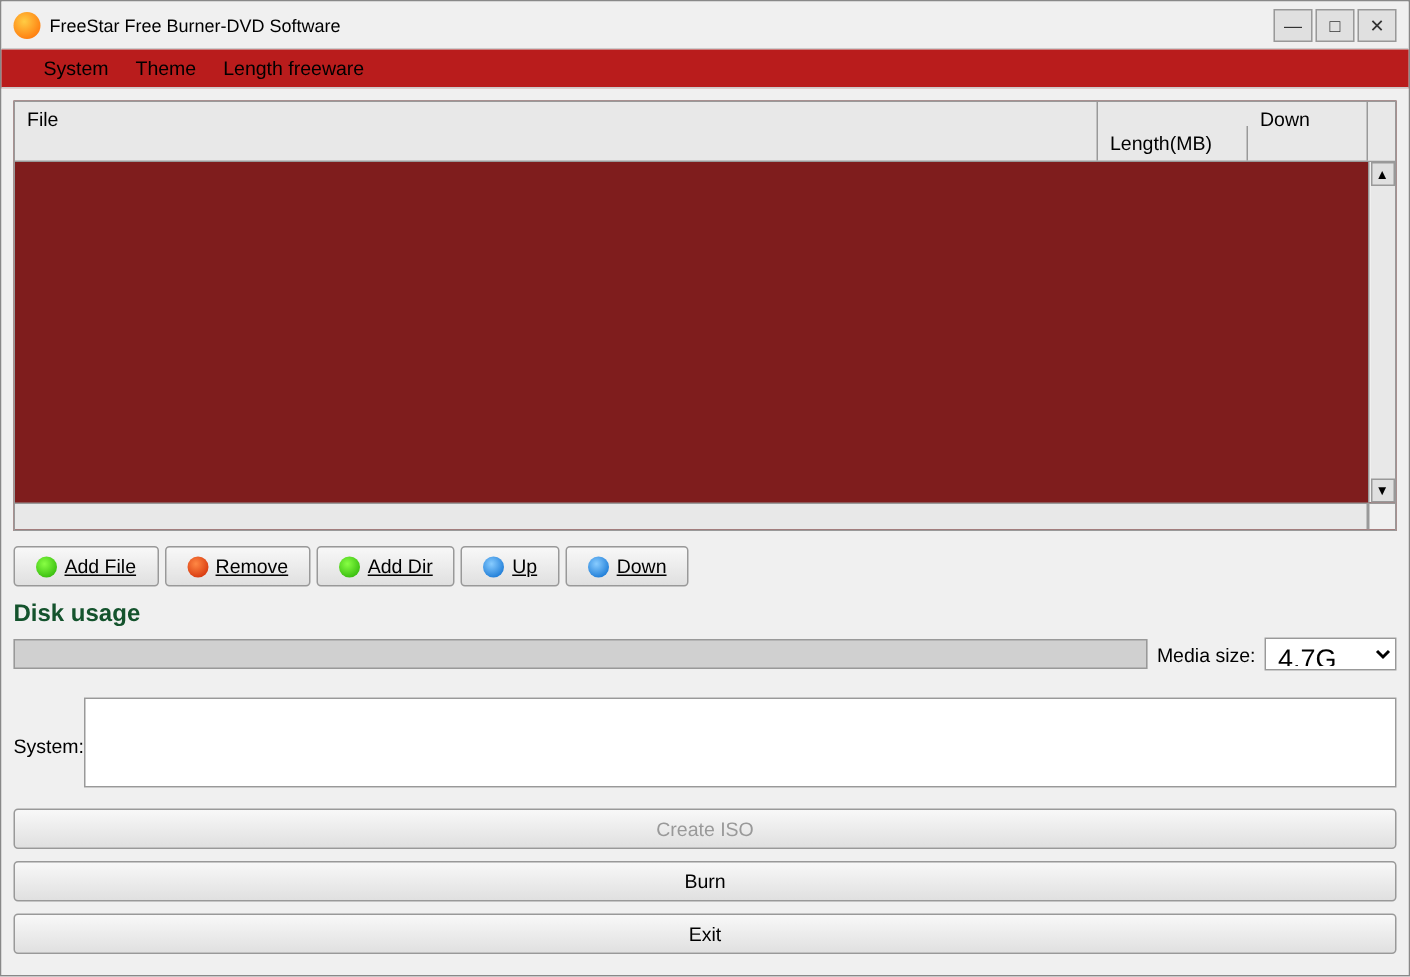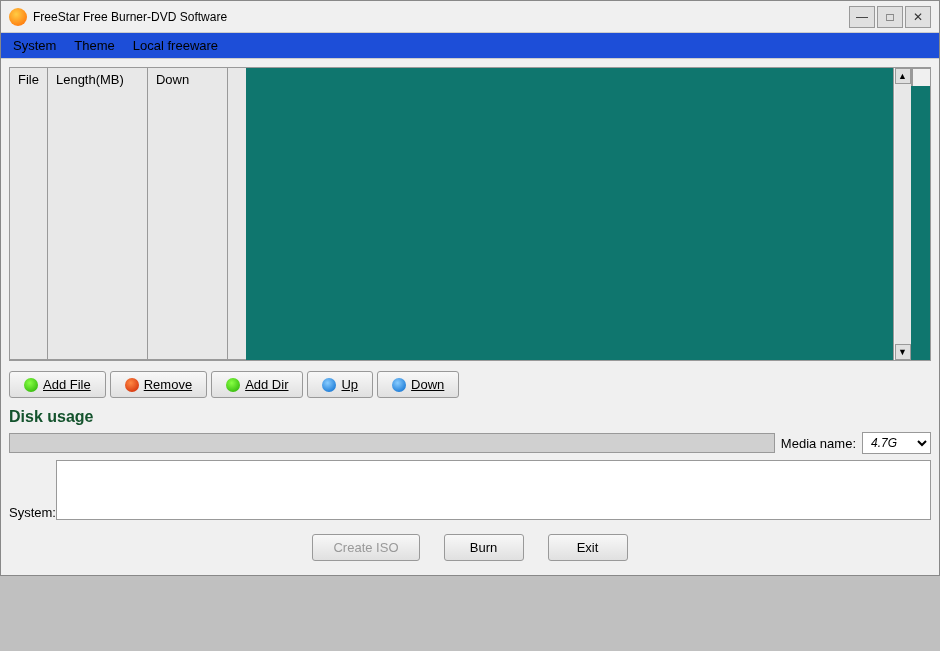--- a/index.html
+++ b/index.html
@@ -7,21 +7,21 @@
       font-family: 'Segoe UI', Tahoma, Geneva, Verdana, sans-serif;
       font-size: 13px;
       background: #c0c0c0;
       width: 940px;
       height: 651px;
       overflow: hidden;
     }
 
     .window {
       width: 940px;
-      height: 576px;
+      height: 651px;
       background: #f0f0f0;
       border: 1px solid #888;
       display: flex;
       flex-direction: column;
     }
 
     
     .title-bar {
       background: #f0f0f0;
       display: flex;
@@ -60,22 +60,22 @@
       justify-content: center;
       cursor: pointer;
       font-size: 12px;
       color: #333;
     }
 
     
     .menu-bar {
       display: flex;
       align-items: flex-start;
-      padding: 2px 4px;
-      background: #1d4ed8;
+      padding: 2px 20px;
+      background: #b91c1c;
       border-bottom: 1px solid #ccc;
       height: 26px;
       gap: 2px;
     }
     .menu-item {
       padding: 3px 8px;
       cursor: pointer;
       font-size: 13px;
       color: #000;
       border-radius: 2px;
@@ -88,38 +88,38 @@
       flex-direction: column;
       padding: 8px;
       gap: 6px;
       background: #f0f0f0;
     }
 
     
     .file-table-container {
       flex: 1;
       border: 1px solid #999;
-      background: #0f766e;
-      display: flex;
-      flex-direction: row;
+      background: #7f1d1d;
+      display: flex;
+      flex-direction: column;
       overflow: hidden;
     }
     .file-table-header {
       display: flex;
       background: #e8e8e8;
       border-bottom: 1px solid #999;
     }
     .file-table-header-cell {
       padding: 4px 8px;
       border-right: 1px solid #999;
       font-size: 13px;
       color: #000;
     }
     .file-col { flex: 1; }
-    .length-col { width: 100px; text-align: left; }
+    .length-col { width: 100px; text-align: left; margin-top: 16px; }
     .type-col { width: 80px; }
     .scrollbar-placeholder { width: 18px; background: #e8e8e8; }
 
     .file-table-body {
       flex: 1;
       display: flex;
       overflow: hidden;
     }
     .file-list {
       flex: 1;
@@ -220,24 +220,23 @@
       border: 1px solid #999;
     }
     .media-size-label {
       font-size: 13px;
       white-space: nowrap;
     }
     .media-size-select {
       padding: 2px 4px;
       border: 1px solid #999;
       background: white;
-      font-size: 12px;
+      font-size: 18px;
       height: 22px;
       min-width: 60px;
-      font-style: italic;
     }
 
     .volume-dir-row {
       display: flex;
       align-items: center;
       gap: 8px;
     }
     .label-text {
       font-size: 13px;
       white-space: nowrap;
@@ -263,44 +262,46 @@
       background: linear-gradient(to bottom, #f8f8f8, #e0e0e0);
       border: 1px solid #999;
       border-radius: 2px;
       cursor: pointer;
       font-size: 13px;
       height: 24px;
     }
 
     .system-row {
       display: flex;
-      align-items: flex-end;
+      align-items: center;
       gap: 0;
+      margin-top: 12px;
     }
     .system-label {
       font-size: 13px;
       padding-top: 4px;
       white-space: nowrap;
     }
     .system-textarea {
       flex: 1;
       height: 60px;
       border: 1px solid #999;
       padding: 4px;
       font-size: 12px;
       background: white;
       resize: none;
     }
 
     
     .bottom-buttons {
       display: flex;
       justify-content: center;
-      gap: 24px;
+      gap: 8px;
       padding: 8px 0 6px 0;
+      flex-direction: column;
     }
     .bottom-btn {
       padding: 5px 20px;
       background: linear-gradient(to bottom, #f8f8f8, #e0e0e0);
       border: 1px solid #999;
       border-radius: 3px;
       cursor: pointer;
       font-size: 13px;
       color: #000;
       min-width: 80px;
@@ -323,21 +324,21 @@
     <div class="title-bar-controls">
       <div class="title-btn">—</div>
       <div class="title-btn">□</div>
       <div class="title-btn close">✕</div>
     </div>
   </div>
 
   <div class="menu-bar">
     <div class="menu-item">System</div>
     <div class="menu-item">Theme</div>
-    <div class="menu-item">Local freeware</div>
+    <div class="menu-item">Length freeware</div>
   </div>
 
   <div class="main-content">
 
     <div class="file-table-container">
       <div class="file-table-header">
         <div class="file-table-header-cell file-col">File</div>
         <div class="file-table-header-cell length-col">Length(MB)</div>
         <div class="file-table-header-cell type-col">Down</div>
         <div class="scrollbar-placeholder"></div>
@@ -379,21 +380,21 @@
         <span class="btn-icon icon-blue"></span>
         <span>Down</span>
       </button>
     </div>
 
     <div class="disk-usage-section">
       <div class="disk-usage-title">Disk usage</div>
 
       <div class="disk-bar-row">
         <div class="disk-bar"></div>
-        <span class="media-size-label">Media name:</span>
+        <span class="media-size-label">Media size:</span>
         <select class="media-size-select">
           <option>4.7G</option>
           <option>8.5G</option>
           <option>700MB</option>
           <option>1.4G</option>
         </select>
       </div>
 
 
       <div class="system-row">

